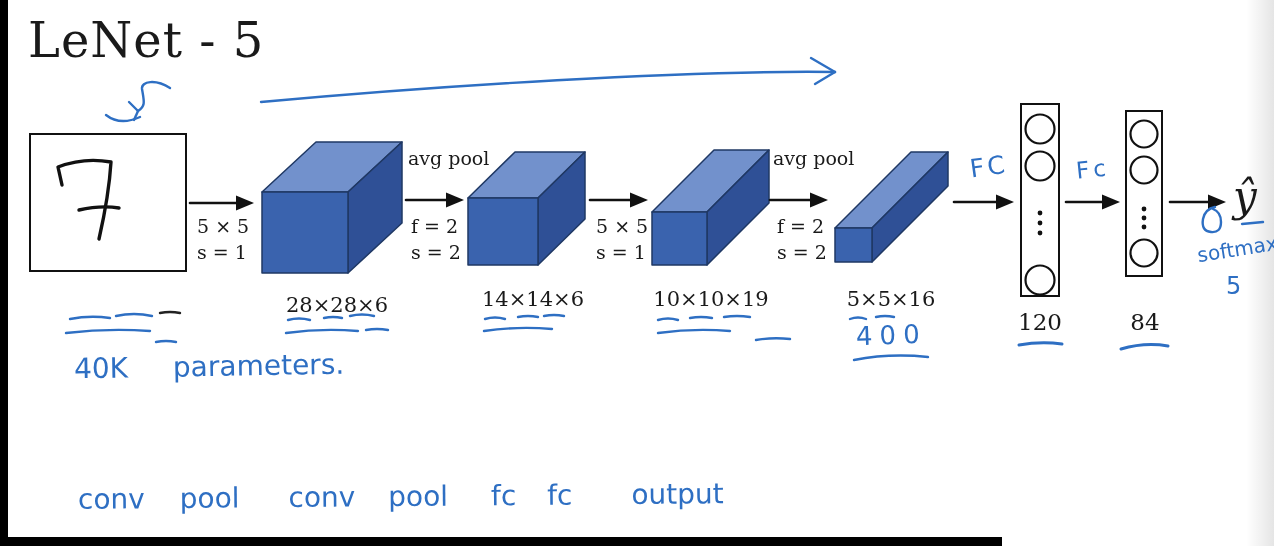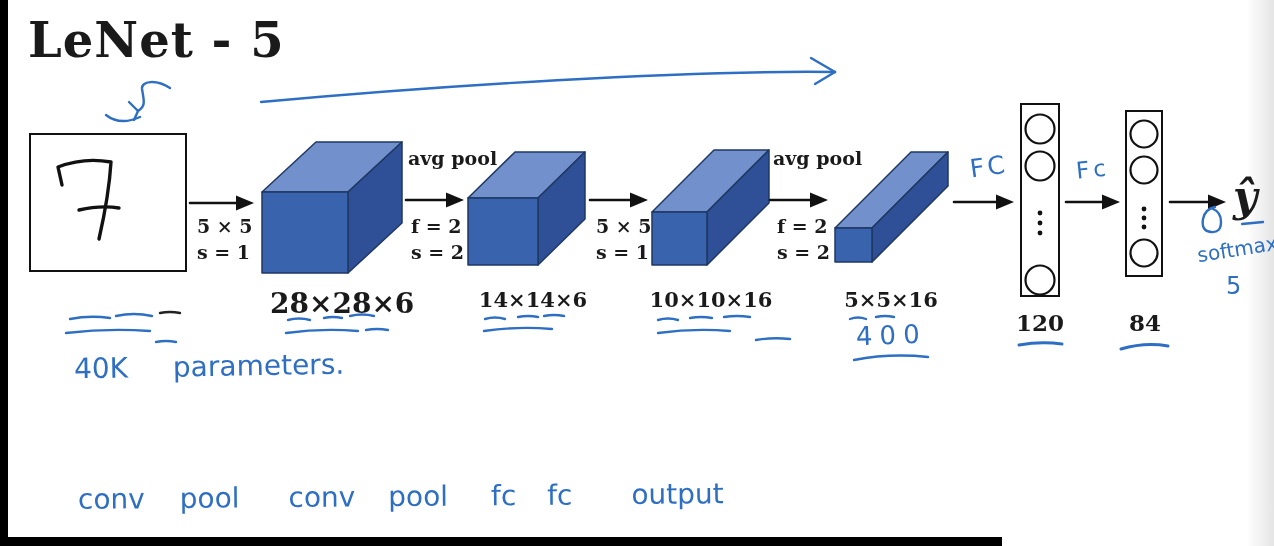--- a/index.html
+++ b/index.html
@@ -1,19 +1,19 @@
 <!DOCTYPE html>
 <html><head>
 <meta charset="utf-8">
 <style>
   html,body{margin:0;padding:0;background:#fff;}
   #stage{position:relative;width:1274px;height:546px;background:#ffffff;overflow:hidden;
          font-family:"DejaVu Serif",serif;}
   .abs{position:absolute;}
-  .serif{font-family:"DejaVu Serif",serif;color:#1a1a1a;font-weight:bold;}
+  .serif{font-family:"DejaVu Serif",serif;color:#1a1a1a;}
   .hw{font-family:"DejaVu Sans",sans-serif;color:#2e6fc3;}
   .center{text-align:center;}
   svg{display:block;overflow:visible;}
   .box-edge{stroke:#1f3864;stroke-width:1.5;stroke-linejoin:round;}
   .blk{stroke:#111;stroke-width:2.6;fill:none;stroke-linecap:round;}
   .blk-head{fill:#111;stroke:none;}
   .ink{stroke:#2e6fc3;fill:none;stroke-linecap:round;stroke-linejoin:round;}
   .ink2{stroke-width:2.4;}
   .ink3{stroke-width:3;}
   .dark-dash{stroke:#222;fill:none;stroke-width:2.4;stroke-linecap:round;}
@@ -69,21 +69,21 @@
   <div class="abs serif param-line" style="left:197px;top:213px;">
     <span style="display:block;">5 × 5</span>
     <span style="display:block;">s = 1</span>
   </div>
 
   <svg class="abs" style="left:258px;top:138px;" width="150" height="140" viewBox="0 0 150 140">
     <polygon class="box-edge" points="4,54 58,4 144,4 90,54" fill="#7291cc"></polygon>
     <polygon class="box-edge" points="90,54 144,4 144,85 90,135" fill="#2f5096"></polygon>
     <polygon class="box-edge" points="4,54 90,54 90,135 4,135" fill="#3a63ae"></polygon>
   </svg>
-  <div class="abs serif center" style="left:270px;top:287px;width:134px;font-size:28px;">28×28×6</div>
+  <div class="abs serif center" style="left:270px;top:293px;width:134px;font-size:21px;">28×28×6</div>
   <svg class="abs" style="left:282px;top:312px;" width="116" height="26" viewBox="0 0 116 26">
     <path class="ink ink2" d="M6,8 q11,-3 22,0"></path>
     <path class="ink ink2" d="M42,6 q9,-2 18,0"></path>
     <path class="ink ink2" d="M68,4 q12,-3 24,0"></path>
     <path class="ink ink2" d="M4,21 q36,-5 72,-2"></path>
     <path class="ink ink2" d="M84,18 q11,-2 22,0"></path>
   </svg>
 
   <div class="abs serif" style="left:408px;top:147px;font-size:19px;">avg pool</div>
   <svg class="abs" style="left:404px;top:189px;" width="64" height="22" viewBox="0 0 64 22">
@@ -115,21 +115,21 @@
   <div class="abs serif param-line" style="left:596px;top:213px;">
     <span style="display:block;">5 × 5</span>
     <span style="display:block;">s = 1</span>
   </div>
 
   <svg class="abs" style="left:648px;top:146px;" width="126" height="124" viewBox="0 0 126 124">
     <polygon class="box-edge" points="4,66 66,4 121,4 59,66" fill="#7291cc"></polygon>
     <polygon class="box-edge" points="59,66 121,4 121,57 59,119" fill="#2f5096"></polygon>
     <polygon class="box-edge" points="4,66 59,66 59,119 4,119" fill="#3a63ae"></polygon>
   </svg>
-  <div class="abs serif center" style="left:644px;top:287px;width:134px;font-size:21px;">10×10×16</div>
+  <div class="abs serif center" style="left:644px;top:287px;width:134px;font-size:21px;">10×10×19</div>
   <svg class="abs" style="left:652px;top:312px;" width="146" height="34" viewBox="0 0 146 34">
     <path class="ink ink2" d="M6,8 q10,-3 20,0"></path>
     <path class="ink ink2" d="M38,6 q11,-2 22,0"></path>
     <path class="ink ink2" d="M72,5 q13,-2 26,0"></path>
     <path class="ink ink2" d="M6,21 q36,-5 72,-2"></path>
     <path class="ink ink2" d="M104,28 q17,-3 34,-1"></path>
   </svg>
 
   <div class="abs serif" style="left:773px;top:147px;font-size:19px;">avg pool</div>
   <svg class="abs" style="left:768px;top:189px;" width="64" height="22" viewBox="0 0 64 22">

